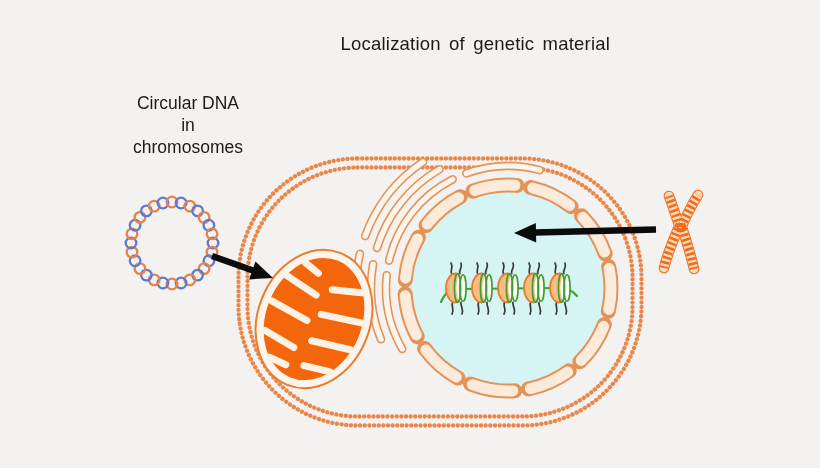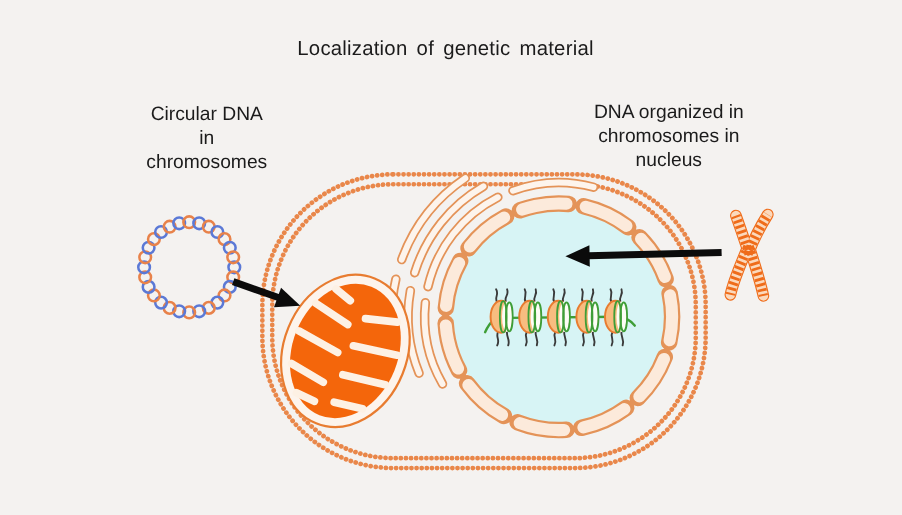--- a/index.html
+++ b/index.html
@@ -2,21 +2,21 @@
 <html style="--c-background: #f4f2f0; --c-text: #1b1b1b; --c-membrane-orange: #e9874a; --c-outline-orange: #e87c30; --c-organelle-orange: #f4660b; --c-envelope-fill: #fceadb; --c-envelope-outline: #e49358; --c-er-fill: #fdf4ec; --c-nucleus-fill: #d7f4f5; --c-dna-green: #3f9e37; --c-plasmid-blue: #5b79d6; --c-plasmid-orange: #e8824a; --c-nucleosome-fill: #f8bd80; --c-chromosome-orange: #ef6c1a; --c-chromosome-light: #fbd9bc; --c-arrow-black: #0b0b0b;"><head>
 <meta charset="utf-8">
 <style>
   html,body{margin:0;padding:0;}
   body{background:#ffffff;font-family:"Liberation Sans", sans-serif;}
   #stage{
     position:relative;width:820px;height:468px;overflow:hidden;
     background:var(--c-background,#f4f2f0);color:var(--c-text,#1b1b1b);
   }
   .label{position:absolute;text-align:center;white-space:pre-line;color:var(--c-text,#1b1b1b);}
-  #title{left:200px;top:33px;width:410px;font-size:18.5px;word-spacing:3px;letter-spacing:.2px;}
+  #title{left:200px;top:33px;width:410px;font-size:18.5px;word-spacing:3px;letter-spacing:.2px;text-align:right;}
   #mito-label{left:95px;top:92px;width:186px;font-size:17.5px;line-height:22px;}
   #nucleus-label{left:503px;top:90px;width:210px;font-size:17.5px;line-height:22px;}
   svg{position:absolute;left:0;top:0;}
 
   .mem{fill:none;stroke:var(--c-membrane-orange,#e9874a);stroke-width:4.3;
        stroke-dasharray:0.1 4.55;stroke-linecap:round;}
   .er-o{fill:none;stroke:var(--c-envelope-outline,#e49358);stroke-width:8.6;stroke-linecap:round;}
   .er-f{fill:none;stroke:var(--c-er-fill,#fdf4ec);stroke-width:5.4;stroke-linecap:round;}
   .nucfill{fill:var(--c-nucleus-fill,#d7f4f5);}
   .env-o{fill:none;stroke:var(--c-envelope-outline,#e49358);stroke-width:15;
@@ -146,16 +146,13 @@
     <g>
       <line class="arrow-line" x1="656" y1="229.5" x2="535" y2="232.5"></line>
       <polygon class="arrow-head" points="514,233 536.2,242.5 535.8,223"></polygon>
     </g>
   </svg>
 
   <div id="title" class="label">Localization of genetic material</div>
   <div id="mito-label" class="label">Circular DNA
 in
 chromosomes</div>
-  <div id="nucleus-label" class="label">DNA organized in
-chromosomes in
-nucleus</div>
 </div>
 
 </body></html>

